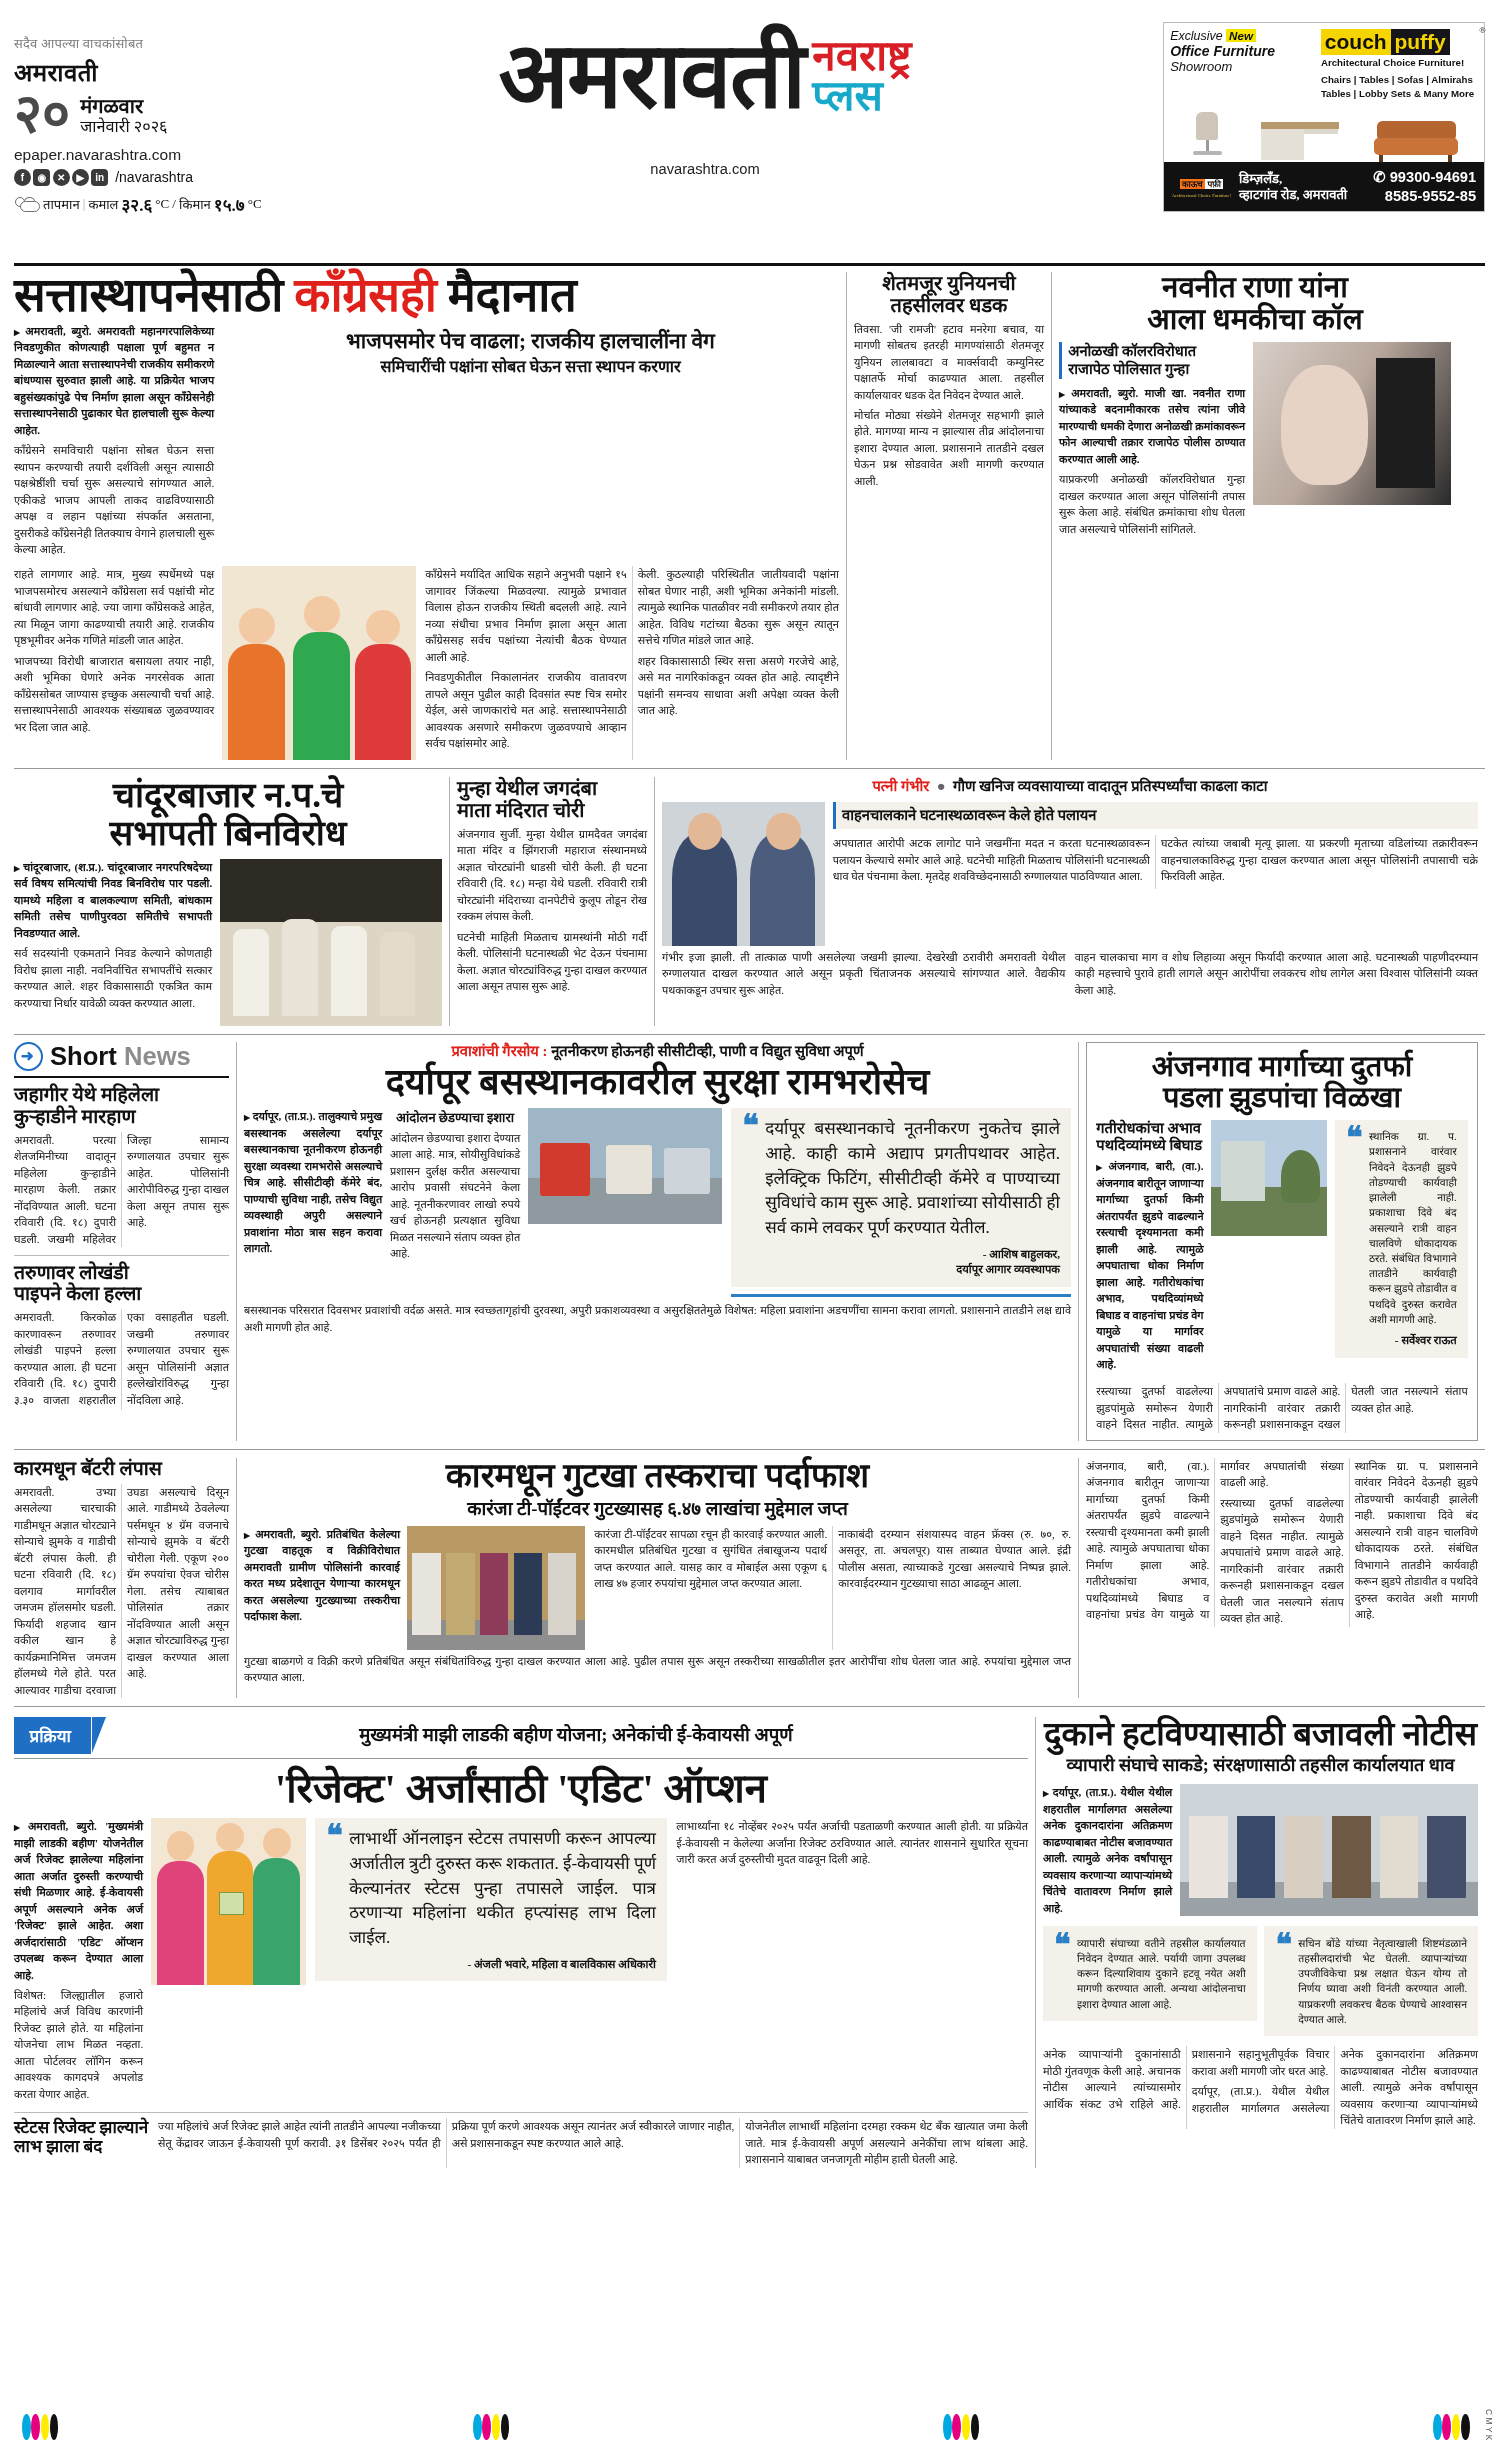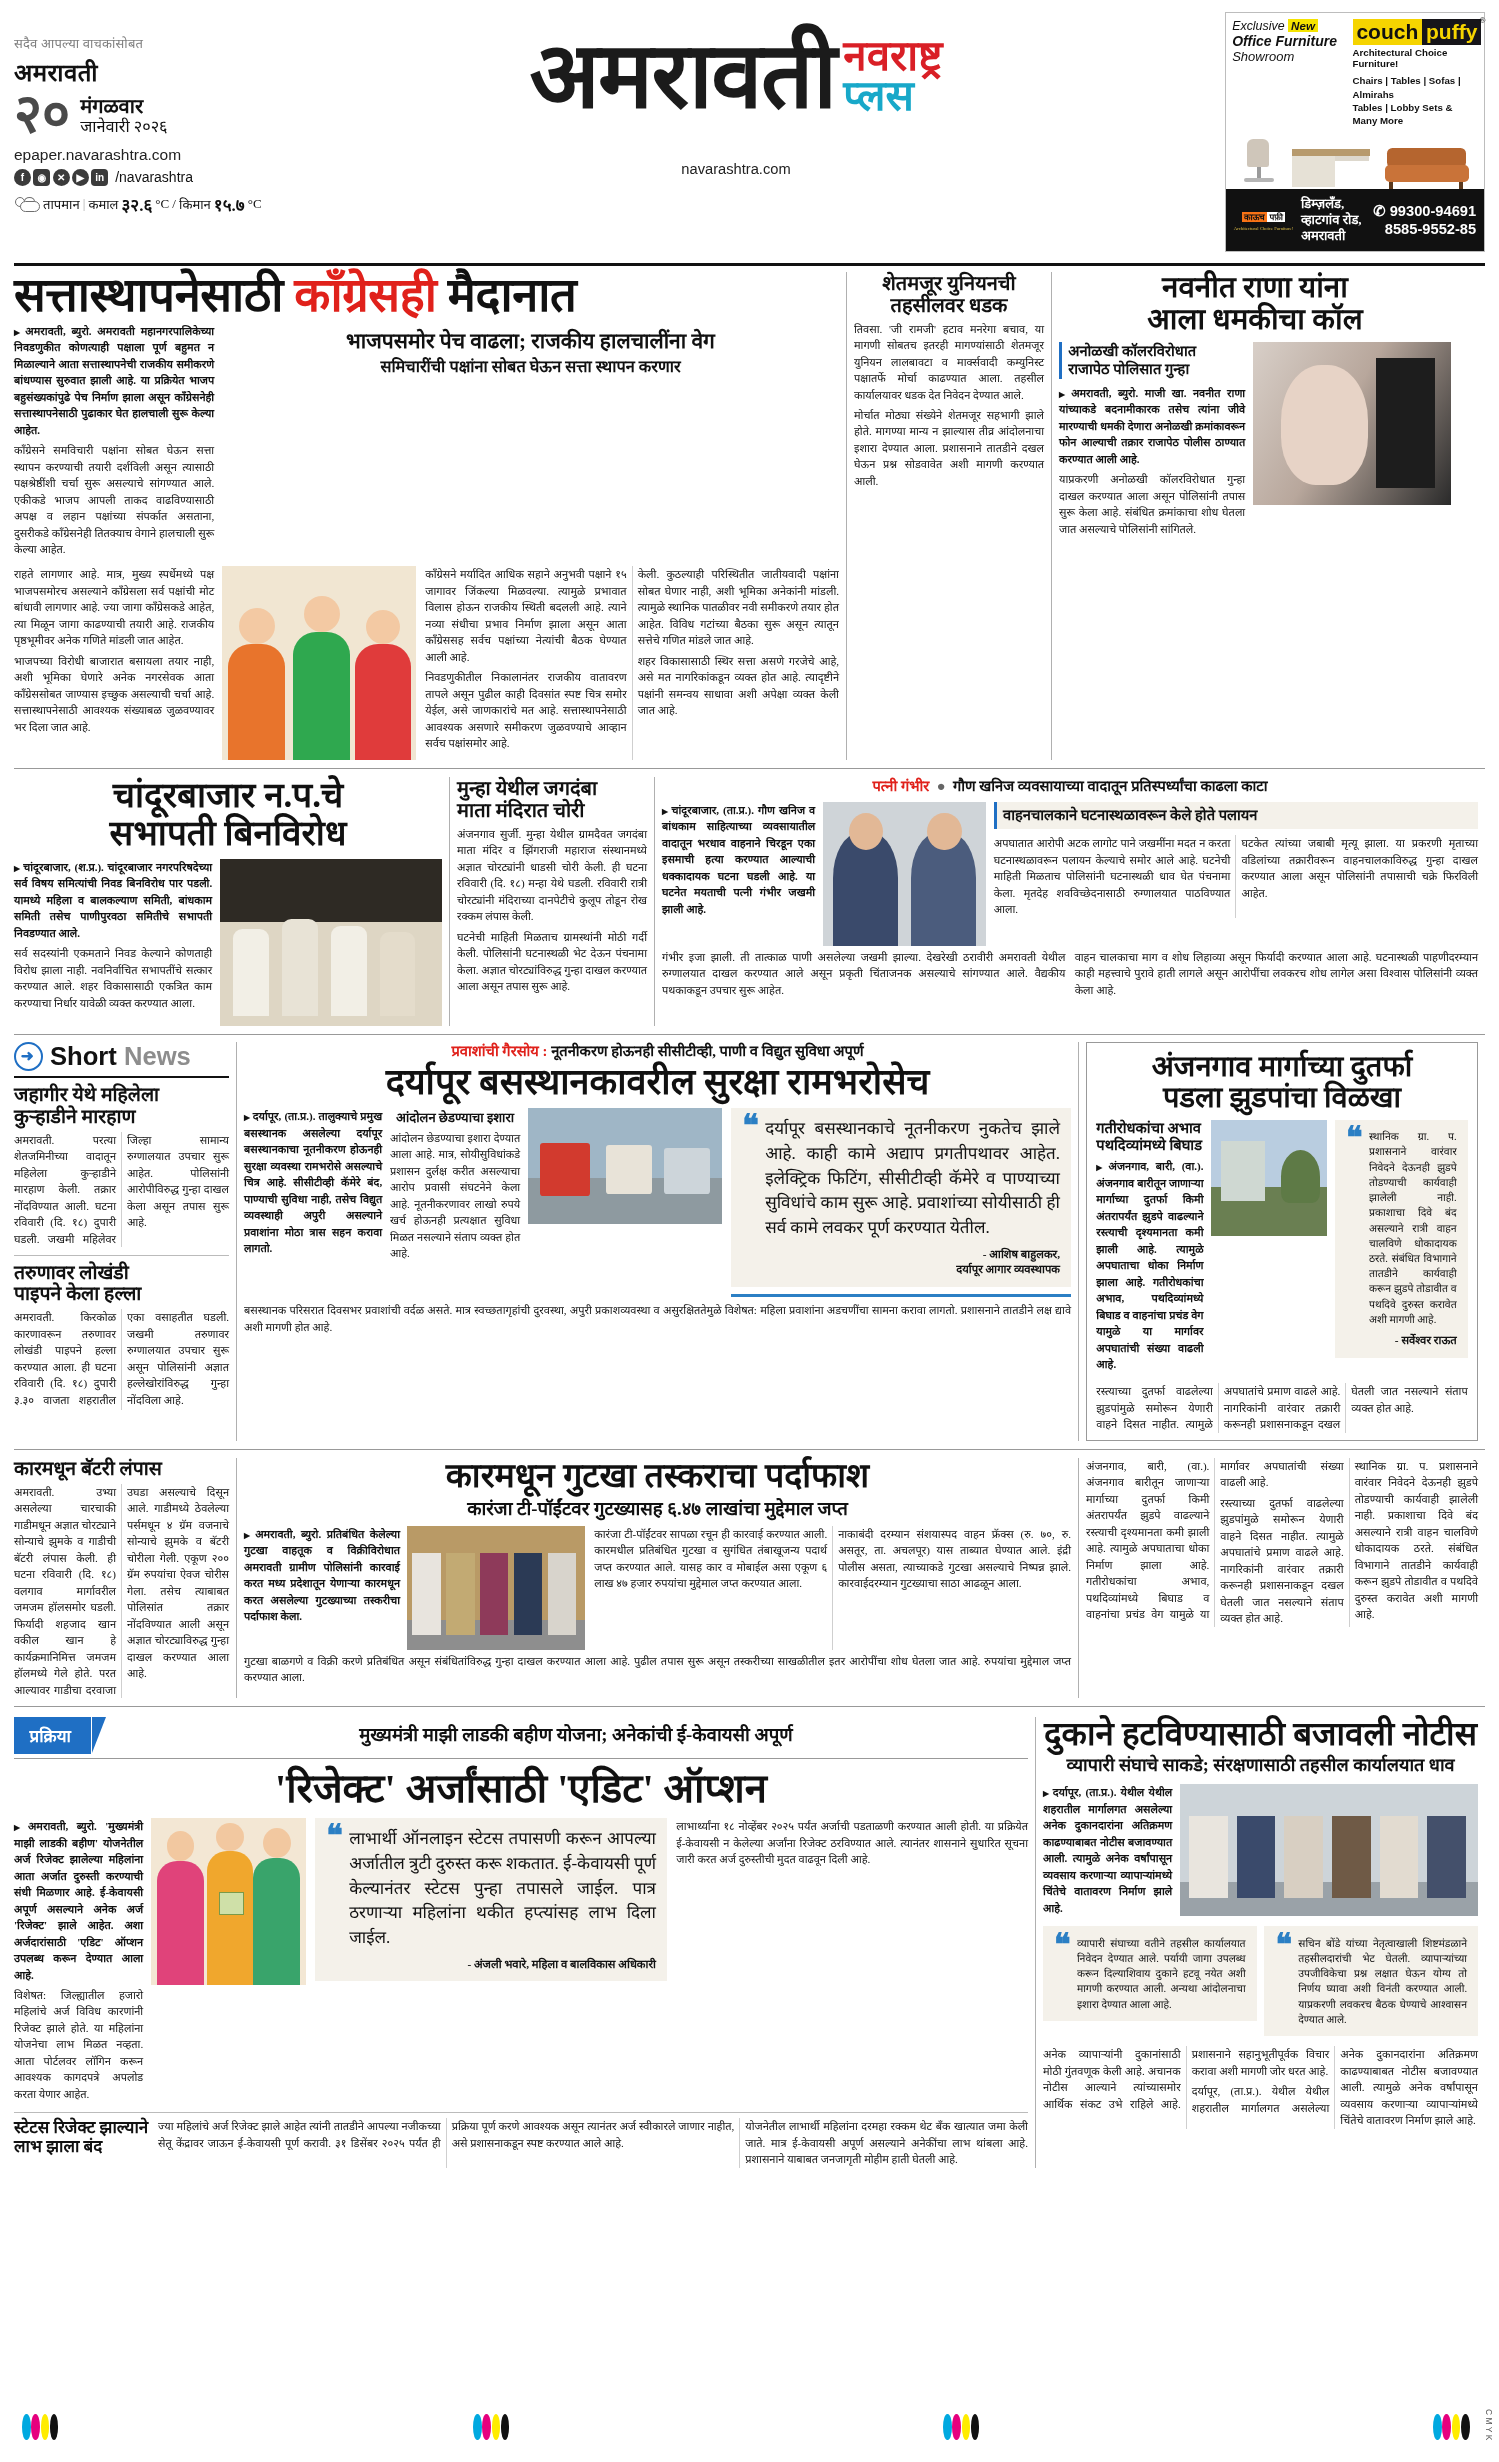--- a/index.html
+++ b/index.html
@@ -40,21 +40,21 @@
              border:1.9px solid #6e6e6e; background:#fff; }
   .tnum { font-size: 17px; font-weight: bold; }
   .mh-center { flex: 1; position: relative; text-align: center; padding-top: 20px; }
   .logo-wrap { display: inline-flex; align-items: flex-start; justify-content: center; }
   .logo-main { font-size: 92px; font-weight: bold; letter-spacing: -1.6px; line-height: .96;
                font-family: "Liberation Sans", sans-serif; color: #1b1b1b; }
   .logo-sub { text-align: left; margin-left: 7.8px; padding-top: 4.7px; line-height: .97; }
   .logo-sub .l1 { font-size: 42px; font-weight: bold; color: #d91f26; font-family:"Liberation Sans",sans-serif; }
   .logo-sub .l2 { font-size: 42px; font-weight: bold; color: #18a8c9; font-family:"Liberation Sans",sans-serif; }
   .mh-url { font-size: 14.7px; margin-top: 42px; font-family:"Liberation Sans",sans-serif; color:#222; }
-  .mh-ad { width: 260px; flex: none; margin-top: 1px; }
+  .mh-ad { width: 322px; flex: none; margin-top: 11px; }
   .adbox { border: 0.8px solid #bdbdbd; background: #fff; }
   .ad-top { display: flex; padding: 6.2px 6.2px 1.6px 6.2px; }
   .ad-txt { width: 49%; }
   .ad-excl { font-size: 12.4px; font-style: italic; font-family:"Liberation Sans",sans-serif; }
   .ad-new { background: #f5e400; padding: 0 3.1px; font-style: italic; font-weight: bold; font-size:11.6px; }
   .ad-off { font-size: 14px; font-weight: bold; font-style: italic; font-family:"Liberation Sans",sans-serif; }
   .ad-show { font-size: 13px; font-style: italic; font-family:"Liberation Sans",sans-serif; }
   .ad-brand { width: 51%; }
   .cp-logo { display: flex; position: relative; }
   .cp-a { background:#f5d400; color:#111; font-weight:bold; font-size:21px; padding:0.8px 3.9px;
@@ -366,23 +366,20 @@
       </div>
     </div>
 
     <div class="col vline" style="flex:1;">
       <div style="text-align:center;" class="kicker">
         <span class="red">पत्नी गंभीर</span>
         <span style="color:#666">&nbsp;●&nbsp;</span>
         <span>गौण खनिज व्यवसायाच्या वादातून प्रतिस्पर्ध्यांचा काढला काटा</span>
       </div>
       <div class="row" style="margin-top:6.2px;">
-        <div style="width:161px;padding-right:7.8px;" class="bodytext">
-          <p><span class="dateline arrow">चांदूरबाजार, (ता.प्र.). गौण खनिज व बांधकाम साहित्याच्या व्यवसायातील वादातून भरधाव वाहनाने चिरडून एका इसमाची हत्या करण्यात आल्याची धक्कादायक घटना घडली आहे. या घटनेत मयताची पत्नी गंभीर जखमी झाली आहे.</span></p>
-        </div>
         <div class="photo" style="width:163px;height:144px;flex:none;margin-right:7.8px;">
           <div style="position:absolute;inset:0;background:#cfd4d8;"></div>
           <div style="position:absolute;left:6%;top:22%;width:40%;height:78%;background:#3a4a6b;border-radius:40% 40% 0 0;"></div>
           <div style="position:absolute;left:16%;top:8%;width:21%;height:26%;background:#e2b896;border-radius:50%;"></div>
           <div style="position:absolute;left:54%;top:22%;width:40%;height:78%;background:#4b5c7d;border-radius:40% 40% 0 0;"></div>
           <div style="position:absolute;left:64%;top:8%;width:21%;height:26%;background:#e2b896;border-radius:50%;"></div>
         </div>
         <div style="flex:1;">
           <div class="kicker" style="border-left:3.9px solid #1f6fc4;padding-left:6.2px;background:#f4f1ea;padding-top:4.7px;padding-bottom:4.7px;">वाहनचालकाने घटनास्थळावरून केले होते पलायन</div>
           <div class="bodytext colset c2" style="margin-top:6.2px;">

